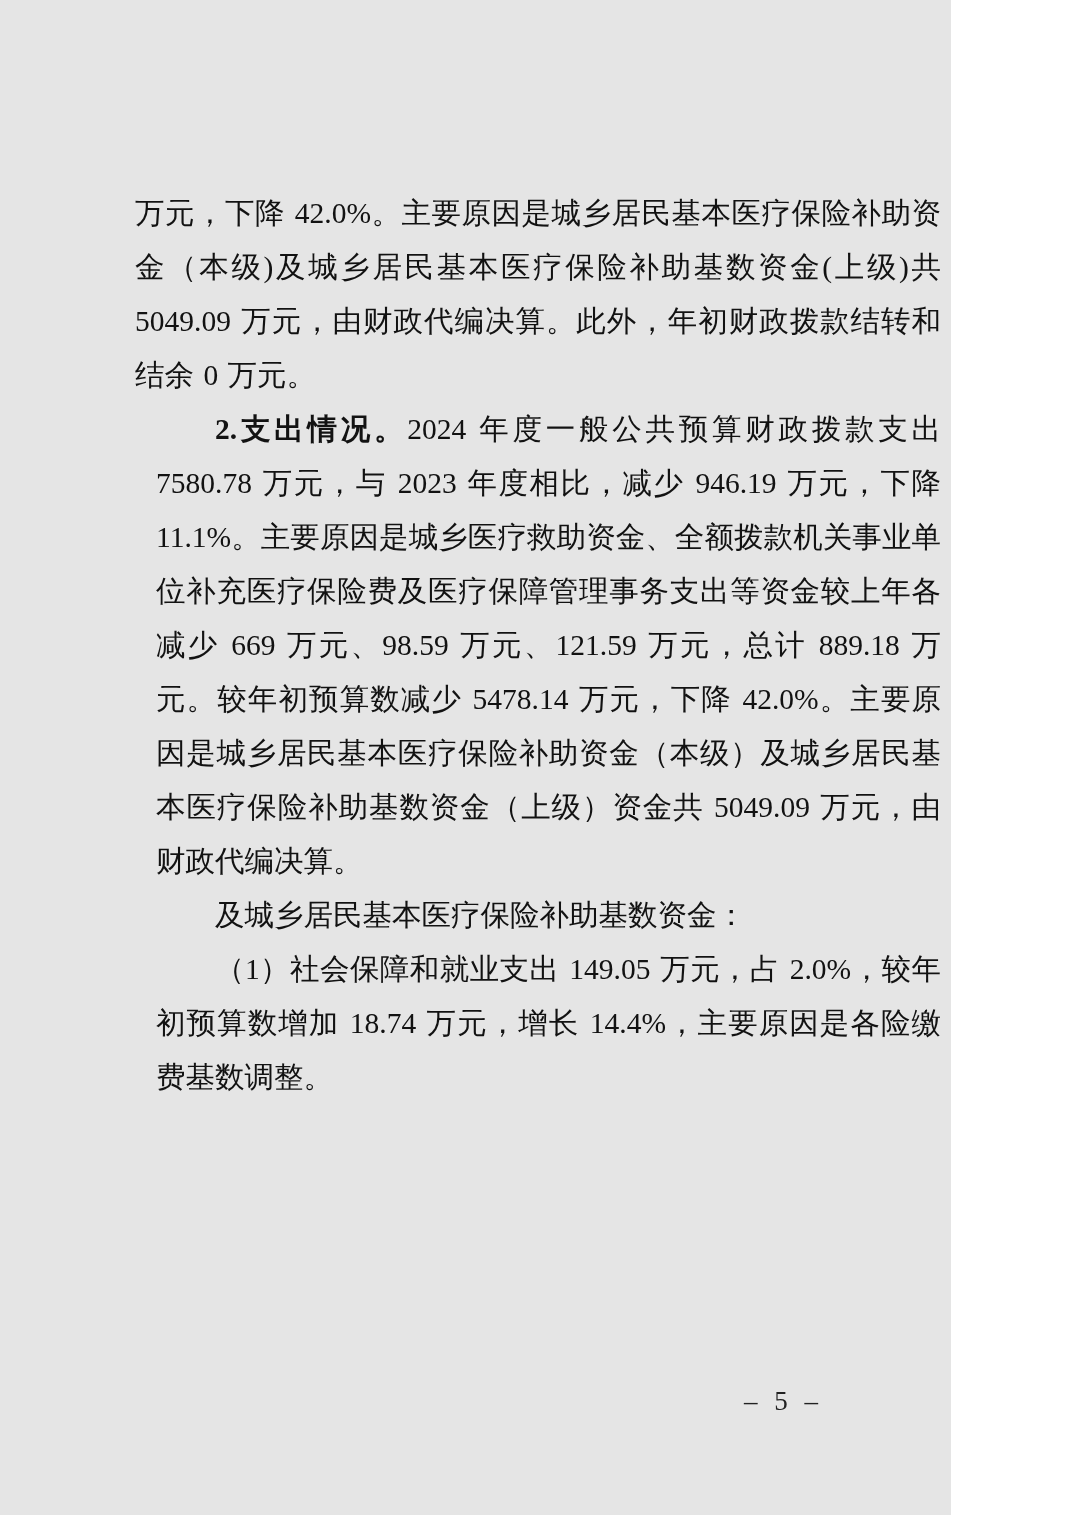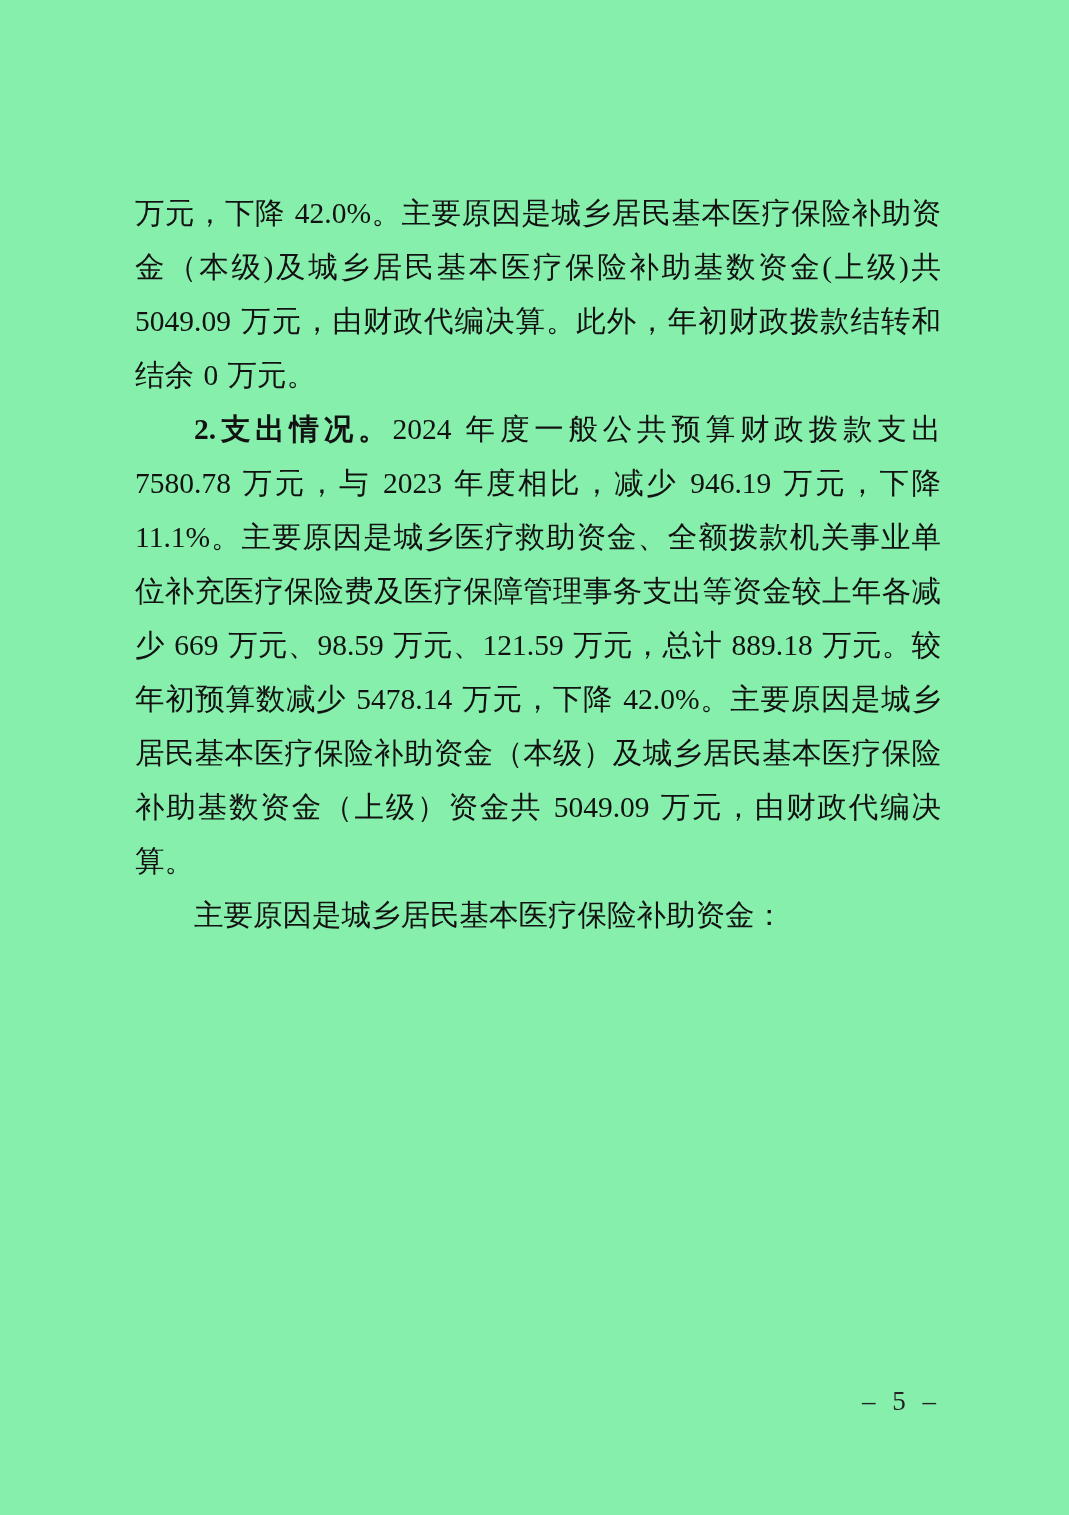--- a/index.html
+++ b/index.html
@@ -2,43 +2,44 @@
 <html><head>
 <meta charset="utf-8">
 <style>
   html, body {
     margin: 0;
     padding: 0;
     background: #ffffff;
   }
   .page {
     position: relative;
-    width: 1069px;
+    width: 951px;
     height: 1515px;
-    background: #86efac;
+    background: #e5e5e5;
     color: #121212;
     font-family: "Liberation Serif", "DejaVu Serif", serif;
     overflow: hidden;
   }
   .text-block {
     position: absolute;
     left: 135px;
     top: 186px;
     width: 806px;
     font-size: 29.5px;
     line-height: 54px;
     text-align: justify;
     word-spacing: 2px;
   }
   .para {
     margin: 0;
     padding: 0;
   }
   .para.indent {
     text-indent: 2em;
+    margin-left: 21px;
   }
   .lead {
     font-weight: bold;
   }
   .page-number {
     position: absolute;
     top: 1386px;
     right: 128px;
     font-size: 27px;
     letter-spacing: 5px;
@@ -50,22 +51,23 @@
 <body>
 
 <div class="page">
 
   <div class="text-block">
 
     <p class="para"><span>万元，下降 42.0%。主要原因是城乡居民基本医疗保险补助资金（本级)及城乡居民基本医疗保险补助基数资金(上级)共 5049.09 万元，由财政代编决算。此外，年初财政拨款结转和结余 0 万元。</span></p>
 
     <p class="para indent"><span class="lead">2.支出情况。</span><span>2024 年度一般公共预算财政拨款支出 7580.78 万元，与 2023 年度相比，减少 946.19 万元，下降 11.1%。主要原因是城乡医疗救助资金、全额拨款机关事业单位补充医疗保险费及医疗保障管理事务支出等资金较上年各减少 669 万元、98.59 万元、121.59 万元，总计 889.18 万元。较年初预算数减少 5478.14 万元，下降 42.0%。主要原因是城乡居民基本医疗保险补助资金（本级）及城乡居民基本医疗保险补助基数资金（上级）资金共 5049.09 万元，由财政代编决算。</span></p>
 
-    <p class="para indent"><span>主要原因是城乡居民基本医疗保险补助资金：</span></p>
+    <p class="para indent"><span>及城乡居民基本医疗保险补助基数资金：</span></p>
 
+    <p class="para indent"><span>（1）社会保障和就业支出 149.05 万元，占 2.0%，较年初预算数增加 18.74 万元，增长 14.4%，主要原因是各险缴费基数调整。</span></p>
 
 
 
   </div>
 
   <div class="page-number">– 5 –</div>
 
 </div>
 
 </body></html>

